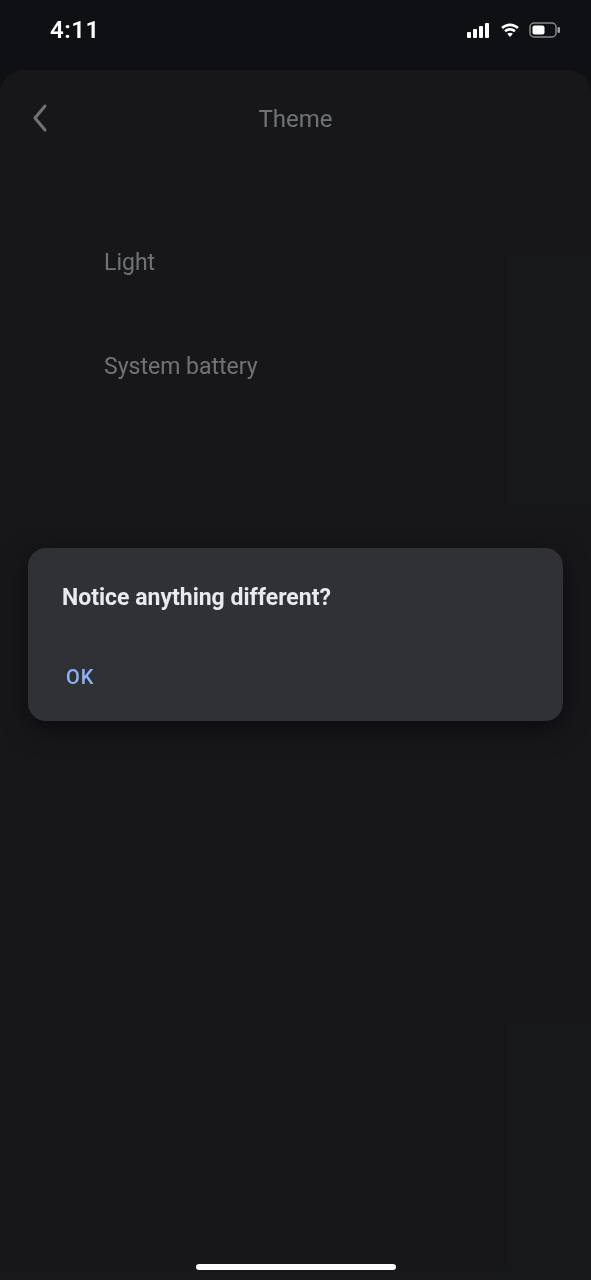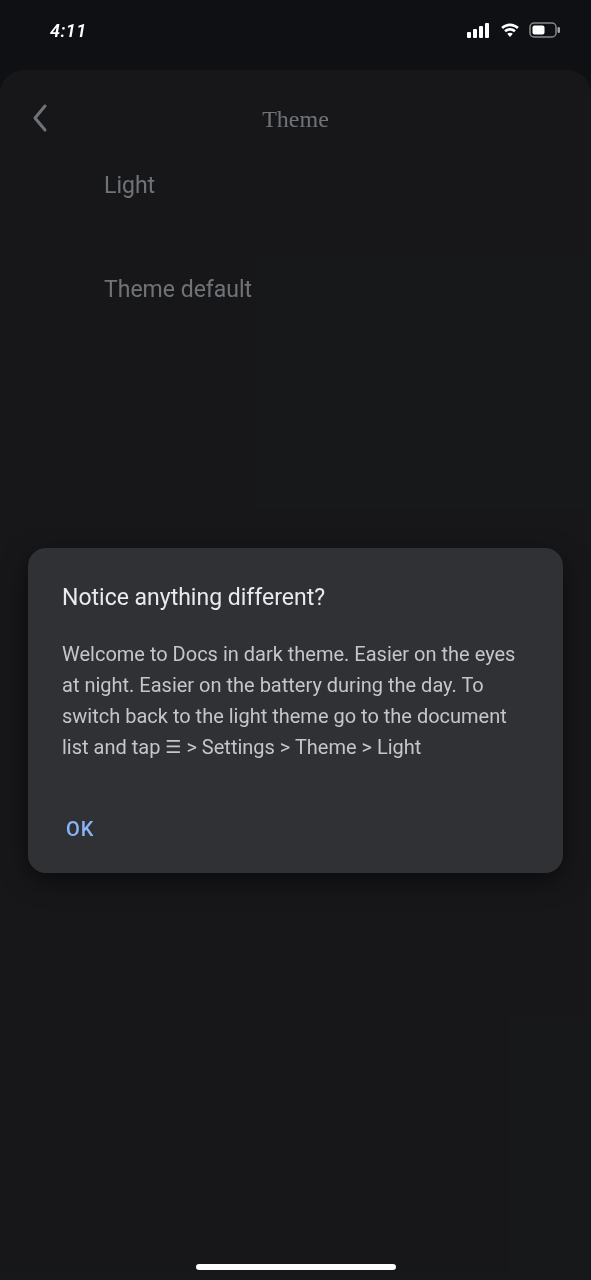--- a/index.html
+++ b/index.html
@@ -19,25 +19,24 @@
       position: relative;
     }
 
     
     .status-bar {
       height: 60px;
       display: flex;
       justify-content: space-between;
       align-items: center;
       padding: 0 30px 0 50px;
-      font-size: 18px;
+      font-size: 24px;
       font-weight: 600;
       color: #ffffff;
       letter-spacing: 0.5px;
-      font-style: italic;
     }
 
     .status-right {
       display: flex;
       align-items: center;
       gap: 8px;
     }
 
     .status-right svg { display: block; }
 
@@ -83,31 +82,30 @@
       background: none;
       border: none;
       color: #9aa0a6;
       cursor: pointer;
     }
 
     .page-title {
       font-size: 24px;
       font-weight: 400;
       color: #9aa0a6;
-      font-family: Liberation Serif, serif;
     }
 
     
     .options {
       padding-top: 18px;
     }
 
     .option-row {
       display: flex;
-      align-items: flex-start;
+      align-items: flex-end;
       height: 104px;
       padding-left: 36px;
       cursor: pointer;
     }
 
     .check-slot {
       width: 68px;
       display: flex;
       align-items: center;
       justify-content: flex-start;
@@ -127,21 +125,21 @@
       top: 478px;
       background: #2f3134;
       border-radius: 18px;
       padding: 36px 34px 22px 34px;
       box-shadow: 0 8px 24px rgba(0,0,0,0.5);
       z-index: 10;
     }
 
     .dialog-title {
       font-size: 23px;
-      font-weight: 400;
+      font-weight: 700;
       color: #e8eaed;
       margin-bottom: 28px;
     }
 
     .dialog-body {
       font-size: 20px;
       line-height: 1.55;
       color: #c3c6ca;
       font-weight: 400;
     }
@@ -228,32 +226,29 @@
   <div class="options">
 
     <div class="option-row">
       <span class="check-slot"></span>
       <span class="option-label">Light</span>
     </div>
 
 
     <div class="option-row">
       <span class="check-slot"></span>
-      <span class="option-label">Theme default</span>
+      <span class="option-label">System battery</span>
     </div>
 
   </div>
 
   <div class="scrim"></div>
 
   <div class="dialog">
     <div class="dialog-title">Notice anything different?</div>
-    <div class="dialog-body">
-      <span>Welcome to Docs in dark theme. Easier on the eyes at night. Easier on the battery during the day. To switch back to the light theme go to the document list and tap </span><span class="menu-glyph">☰</span><span> &gt; Settings &gt; Theme &gt; Light</span>
-    </div>
     <div class="dialog-actions">
       <button class="dialog-ok">OK</button>
     </div>
   </div>
 
 </div>
 
 <div class="home-indicator"></div>
 
 </body></html>

